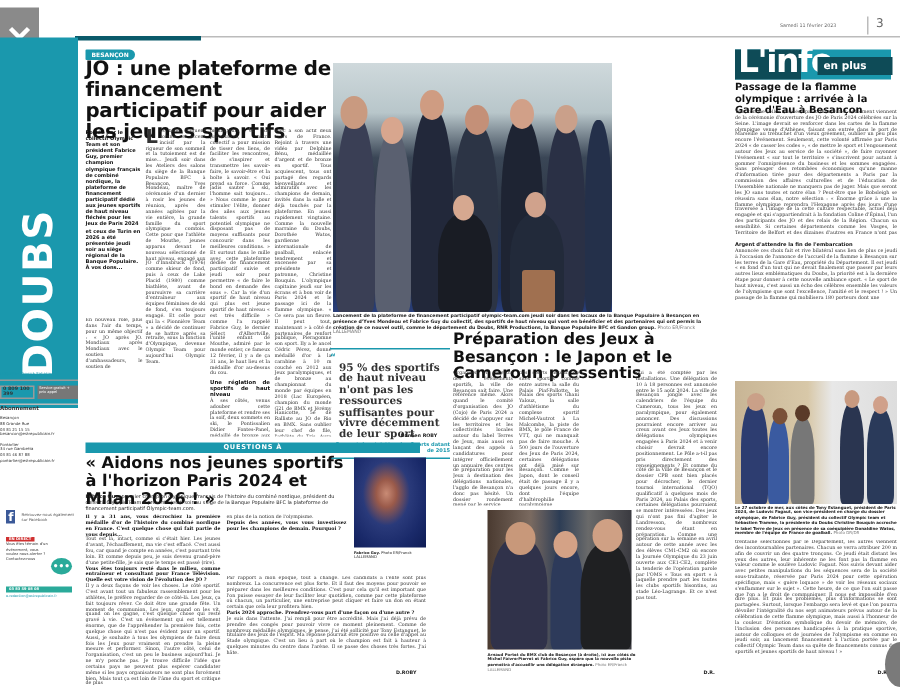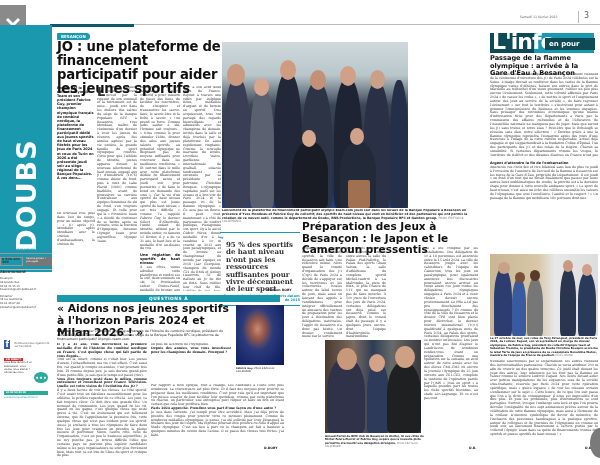--- a/index.html
+++ b/index.html
@@ -215,21 +215,21 @@
 </div>
 <div class="prep-caption">
   <span>Arnaud Portet du BMX club de Besançon (à droite), ici aux côtés de Michel Faivre-Pierret et Fabrice Guy, espère que la nouvelle piste permettra d'accueillir une délégation étrangère.</span> <span class="credit">Photo ER/Franck LALLEMAND</span>
 </div>
 
 <div class="info-banner">
     <div class="dark"></div>
   </div>
 <div class="info-big" style="color:#fff;">L'info</div>
 <div class="info-bar-fill"></div>
-<div class="info-small">en pour</div>
+<div class="info-small">en plus</div>
 <h2 class="info-title">Passage de la flamme olympique : arrivée à la Gare d'Eau à Besançon</h2>
 <div class="col-text" style="left:490px; top:73px; width:108px; height:84px;">
   <span>Tout comme celles réalisées par ordinateur et défilement viennent de la cérémonie d'ouverture des JO de Paris 2024 célébrées sur la Seine. L'image devrait se renforcer dans les cartes de la flamme olympique venue d'Athènes, faisant son entrée dans le port de Marseille au trébuchet d'un vieux gréement, oublier un peu plus encore l'événement. Seulement, cette volonté affirmée par Paris 2024 « de casser les codes », « de mettre le sport et l'engouement autour des Jeux au service de la société », de faire rayonner l'événement « sur tout le territoire » s'inscrivent pour autant à gommer l'omniprésence du business et les sommes engagées. Sans présager des retombées économiques qu'une manne d'information tirée pour des départements a Paris par la commission des affaires culturelles et de l'éducation de l'Assemblée nationale ne manquera pas de juger.</span> <span>Mais que seront les JO sans toutes et notre élan ? Peut-être que le Bobsleigh se réussira sans élan, notre sélection : « Énorme grâce à une la flamme olympique reprendra l'Hexagone après des jours d'une traversée à l'image de la cette culture respectable, actuel déjà engagée et qui s'appartiendrait à la fondation Coline d'Épinal, l'un des participants des JO et des relais de la Région. Chacun sa sensibilité. Si certaines départements comme les Vosges, le Territoire de Belfort et des dizaines d'autres en France n'ont pas caché leur opposition à faire flamber leurs finances pour une flamme olympique estimée à 180 000 € TTC. Christine Bouquin, présidente du Doubs et Ludovic Fagaut, son 1er vice-président en charge du sport, n'ont pas eu cette hésitation. Avec entre autres, souligner « la valeur sur nos territoires, sur notre fidélité et nos acteurs au pro- Doubs ». Une action pariée de 21 actions inscrites dans un projet global « Partageons notre sport », ainsi que l'obtention en 2019 du label « Terre de Jeux » propulsent le Département comme « l'un des leaders à l'échelon national de la promotion du sport adapté au handicap ».</span>
 </div>
 <div class="col-text" style="left:490px; top:160px; width:108px; height:92px;">
   <span class="info-sub">Argent d'attendre la fin de l'embarcation</span>
   <span>Annoncée ces choix fait et rive bilatéral sans lien de plus ce jeudi à l'occasion de l'annonce de l'accueil de la flamme à Besançon sur les terres de la Gare d'Eau, propriété du Département. Il est jeudi « en fond d'un tout qui ne devait finalement que passer par leurs autres lieux emblématiques du Doubs, la priorité est à la dernière étape pour donner à cette nouvelle ambiance sport. « Le sport de haut niveau, c'est aussi un écho des célèbres ensemble les valeurs de l'olympisme que sont l'excellence, l'amitié et le respect ! »</span>
   <span>Un passage de la flamme qui mobilisera 180 porteurs dont une</span>
 </div>
 <div class="info-photo">

